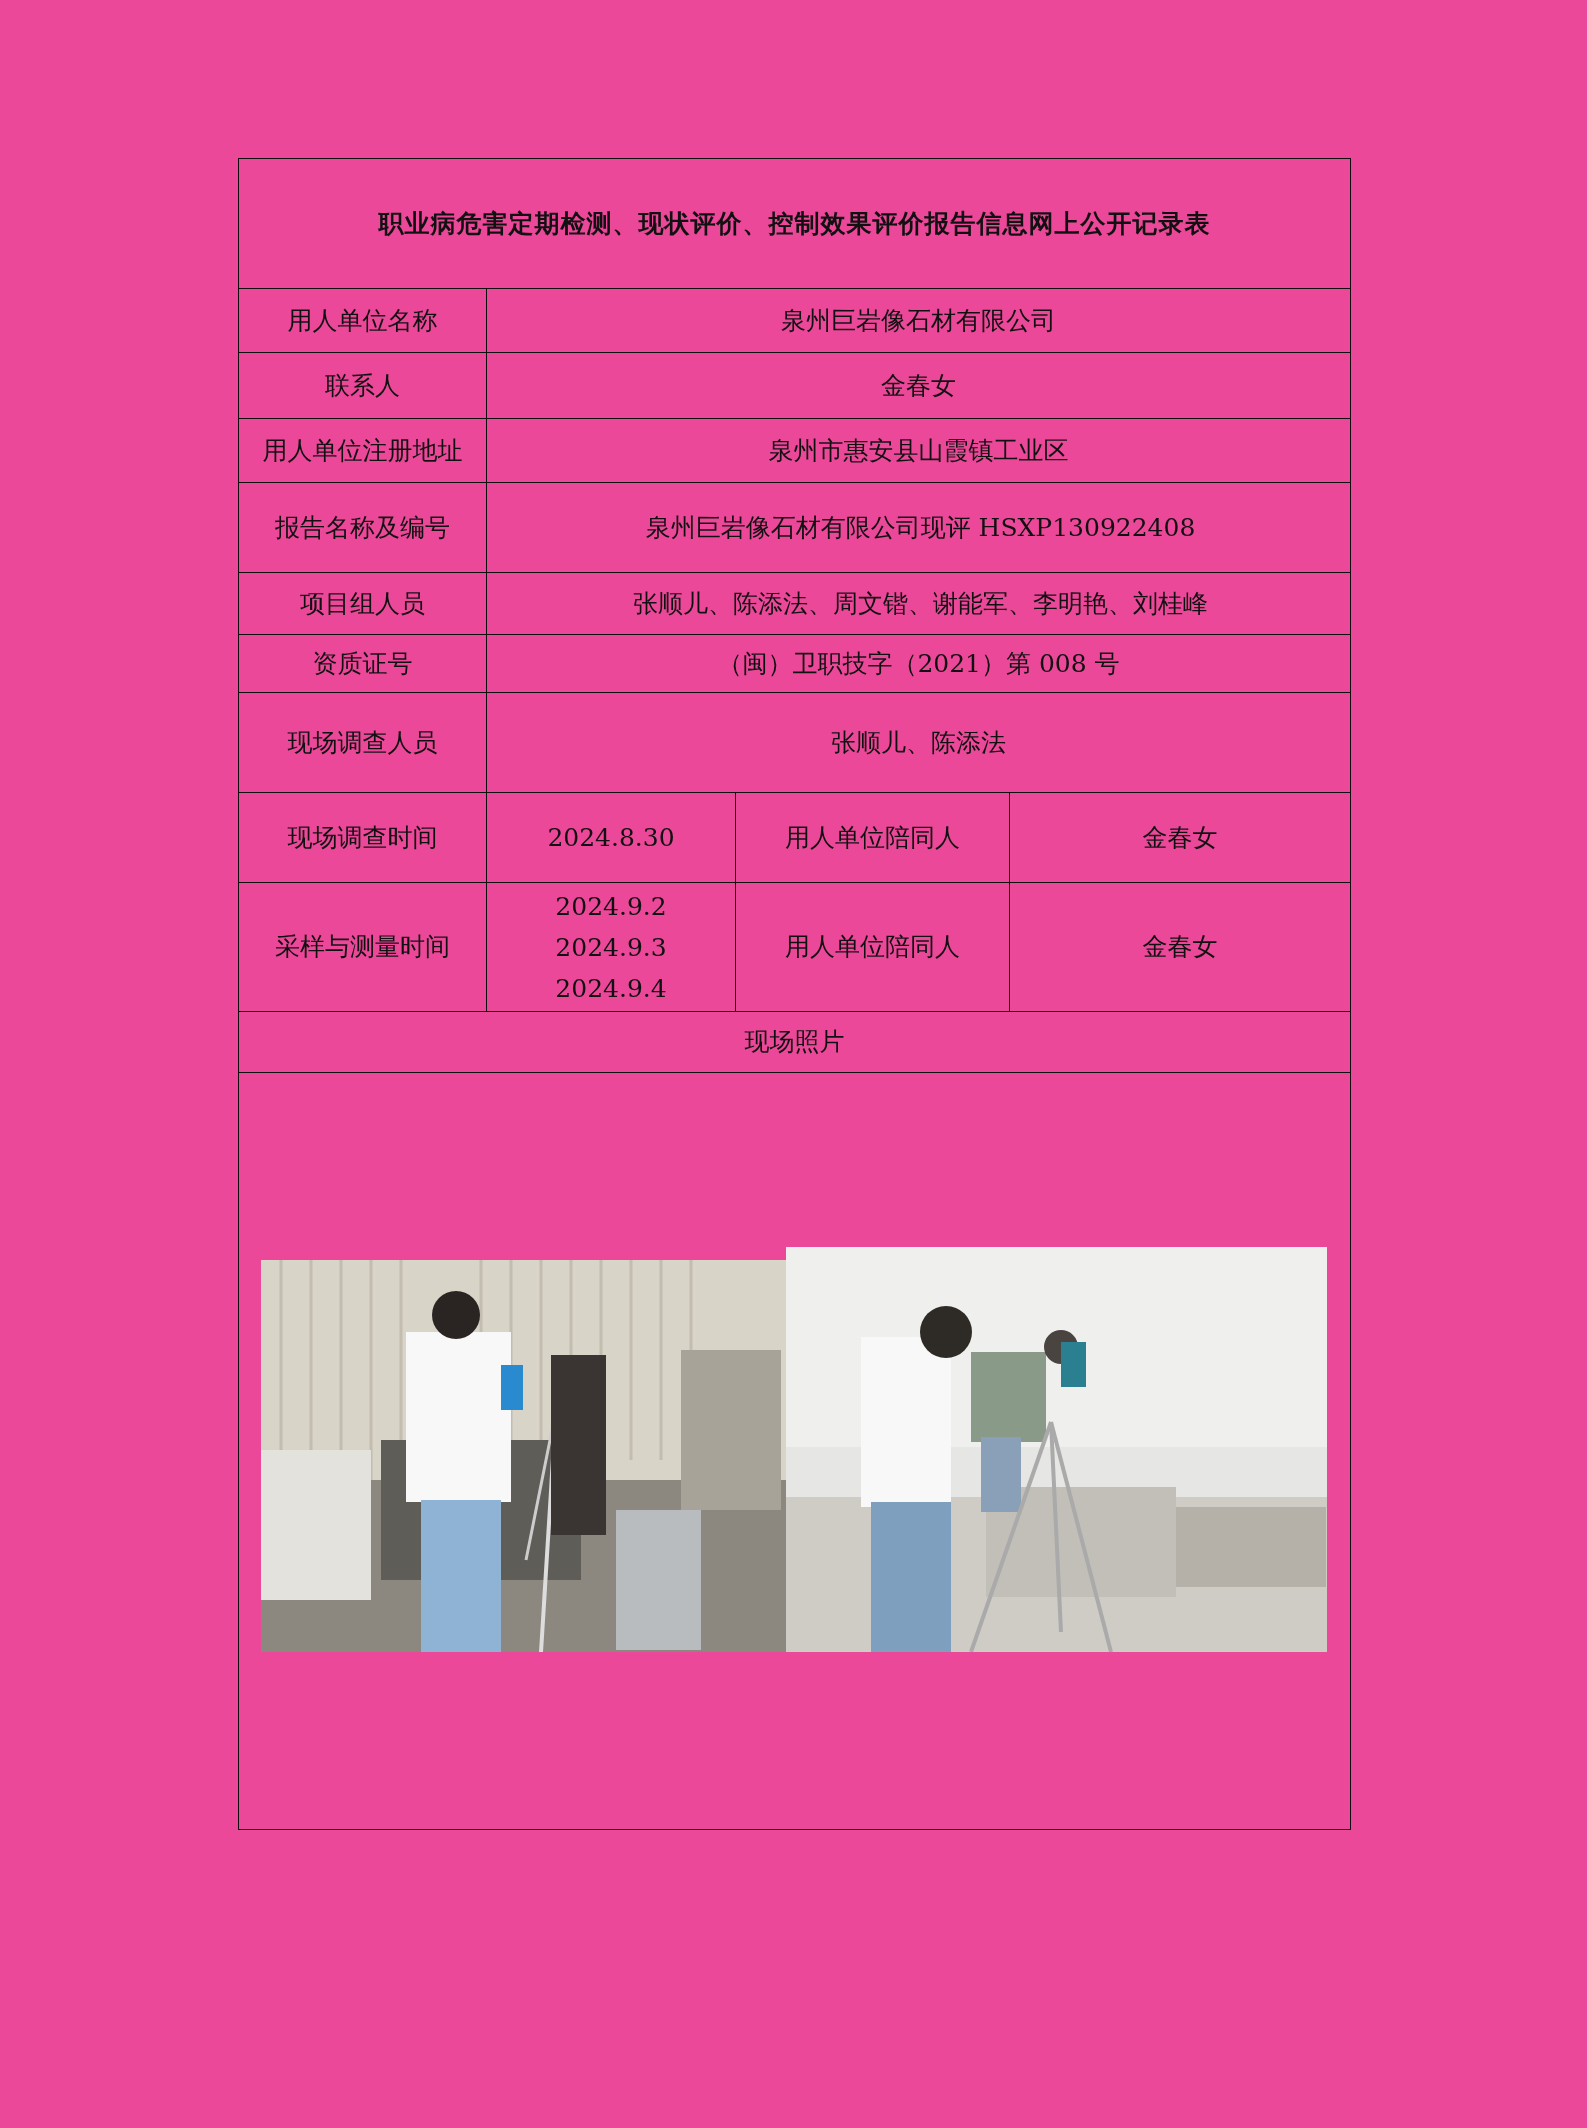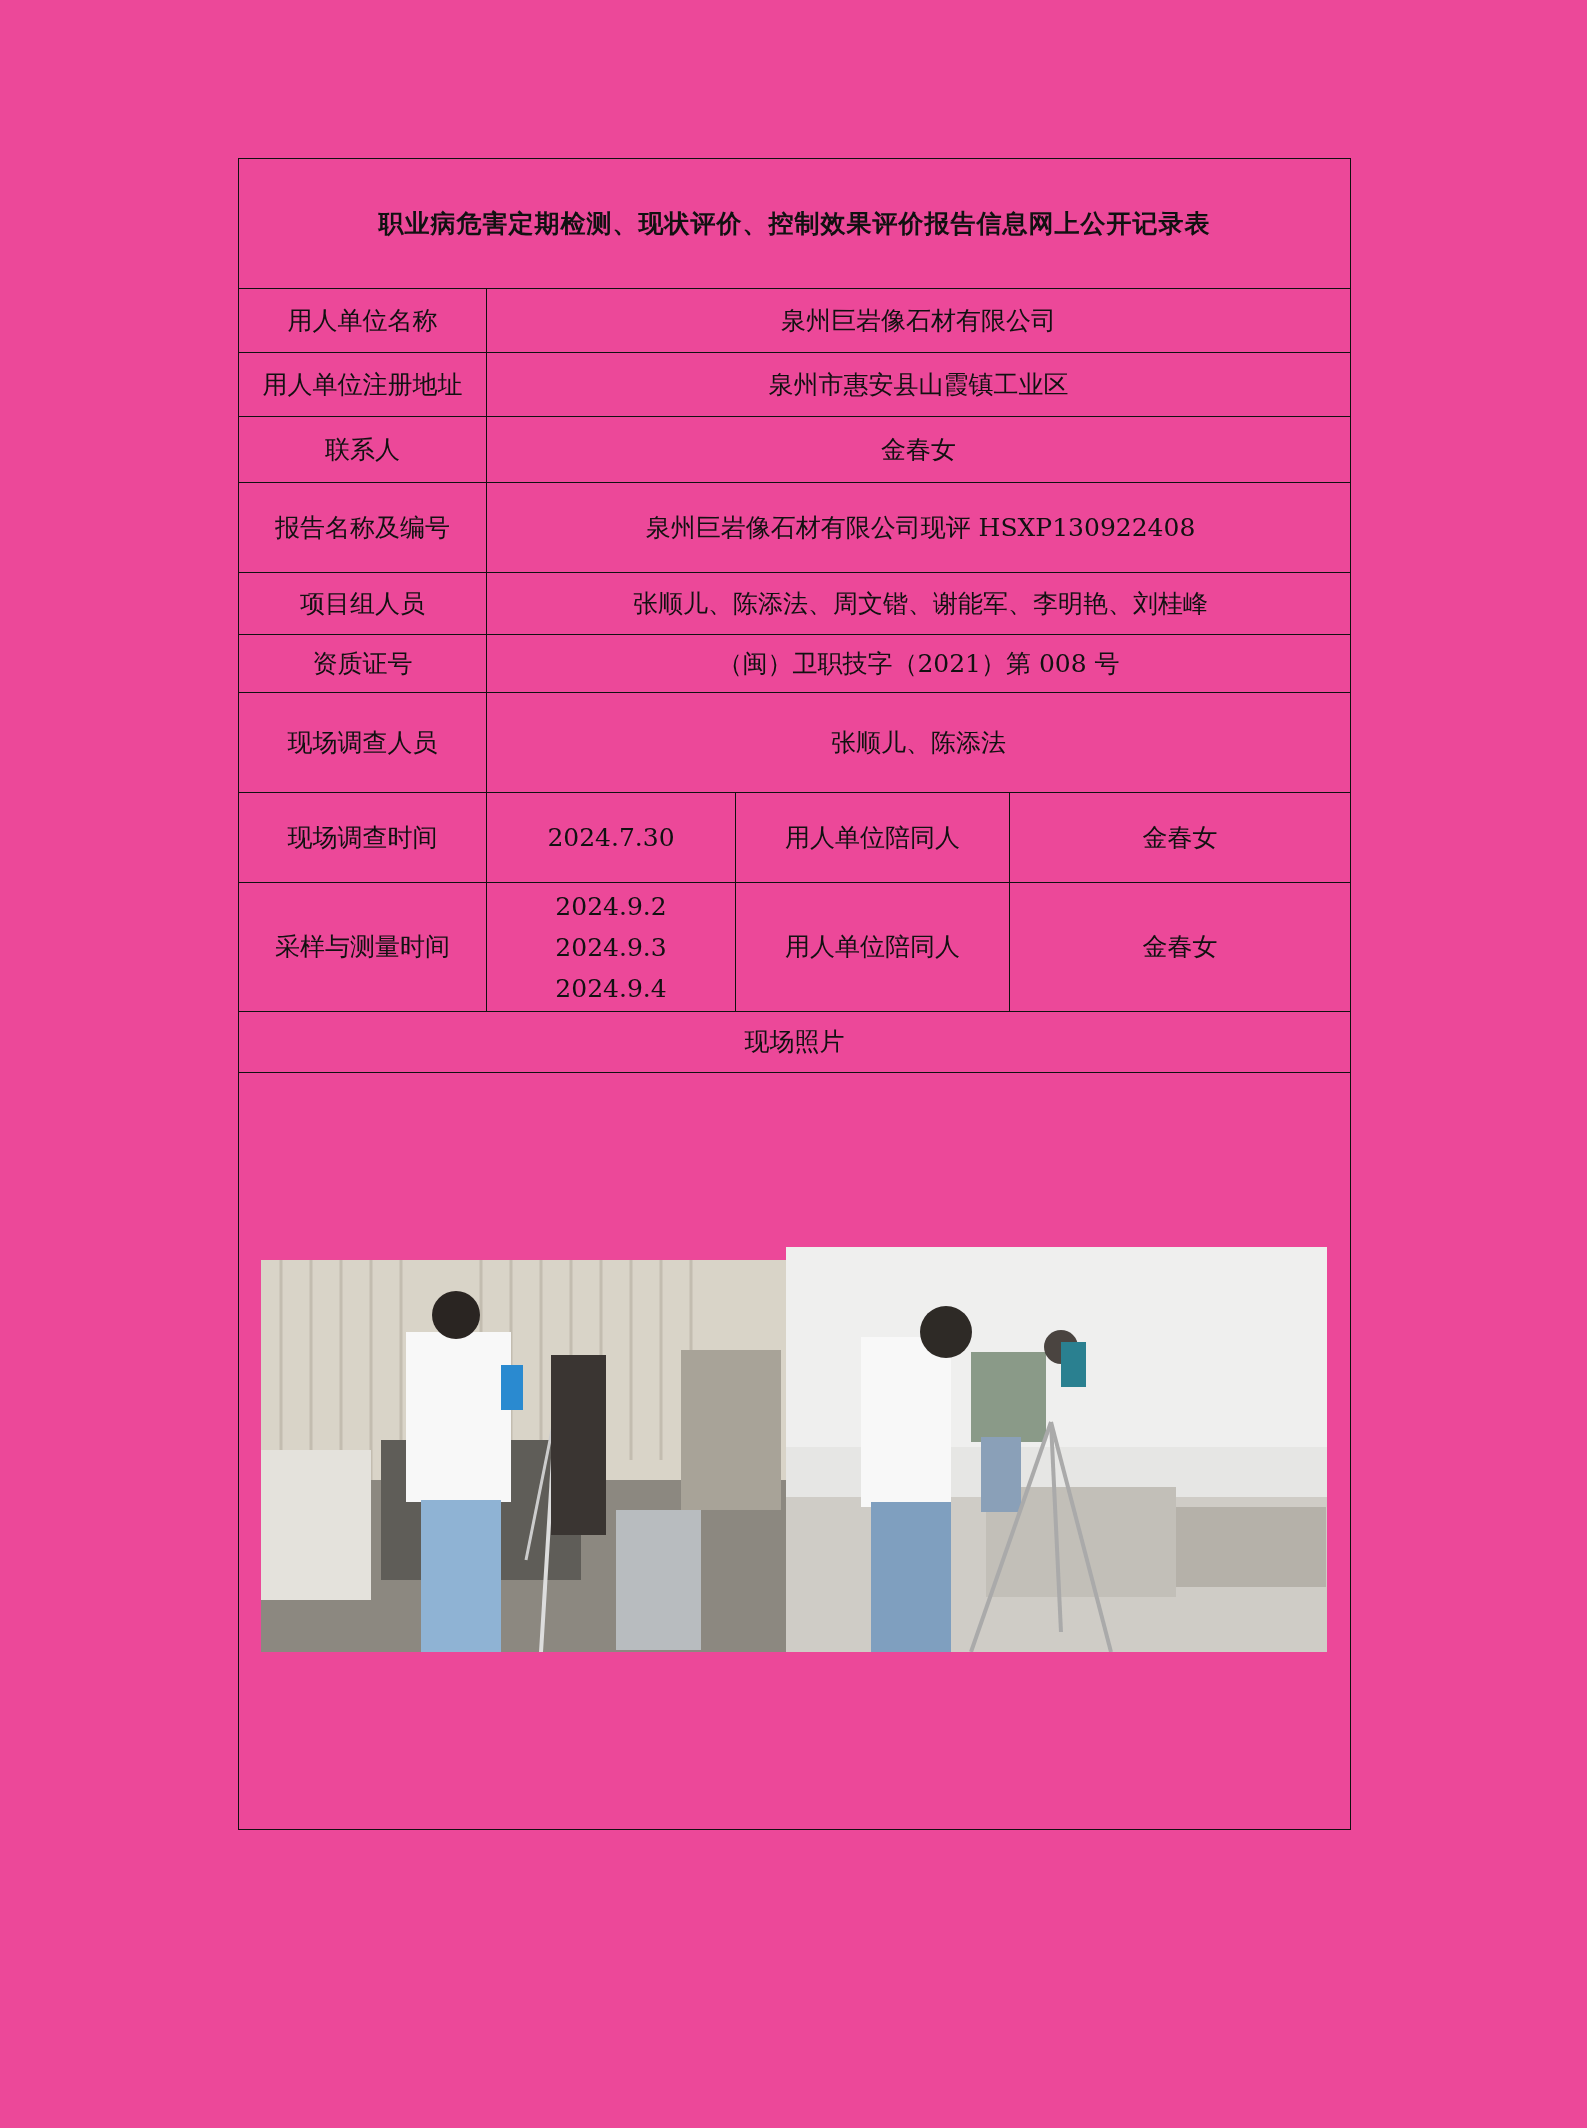--- a/index.html
+++ b/index.html
@@ -33,47 +33,47 @@
       <col style="width:341px">
     </colgroup>
     <tbody>
         <tr style="height:130px">
       <td colspan="4" class="title">职业病危害定期检测、现状评价、控制效果评价报告信息网上公开记录表</td>
     </tr>
     <tr style="height:64px">
       <td>用人单位名称</td>
       <td colspan="3">泉州巨岩像石材有限公司</td>
     </tr>
+    <tr style="height:66px">
+      <td>联系人</td>
+      <td colspan="3">金春女</td>
+    </tr>
     <tr style="height:64px">
       <td>用人单位注册地址</td>
       <td colspan="3">泉州市惠安县山霞镇工业区</td>
-    </tr>
-    <tr style="height:66px">
-      <td>联系人</td>
-      <td colspan="3">金春女</td>
     </tr>
     <tr style="height:90px">
       <td>报告名称及编号</td>
       <td colspan="3" class="left">泉州巨岩像石材有限公司现评 HSXP130922408</td>
     </tr>
     <tr style="height:62px">
       <td>项目组人员</td>
       <td colspan="3" class="left">张顺儿、陈添法、周文锴、谢能军、李明艳、刘桂峰</td>
     </tr>
     <tr style="height:58px">
       <td>资质证号</td>
       <td colspan="3">（闽）卫职技字（2021）第 008 号</td>
     </tr>
     <tr style="height:100px">
       <td>现场调查人员</td>
       <td colspan="3">张顺儿、陈添法</td>
     </tr>
     <tr style="height:90px">
       <td>现场调查时间</td>
-      <td>2024.7.30</td>
+      <td>2024.8.30</td>
       <td>用人单位陪同人</td>
       <td>金春女</td>
     </tr>
     <tr style="height:129px">
       <td>采样与测量时间</td>
       <td class="dates">
         <span>2024.9.2</span>
         <span>2024.9.3</span>
         <span>2024.9.4</span>
       </td>

